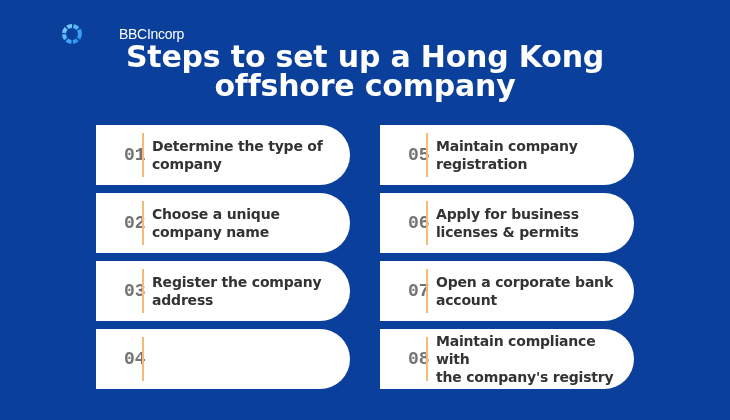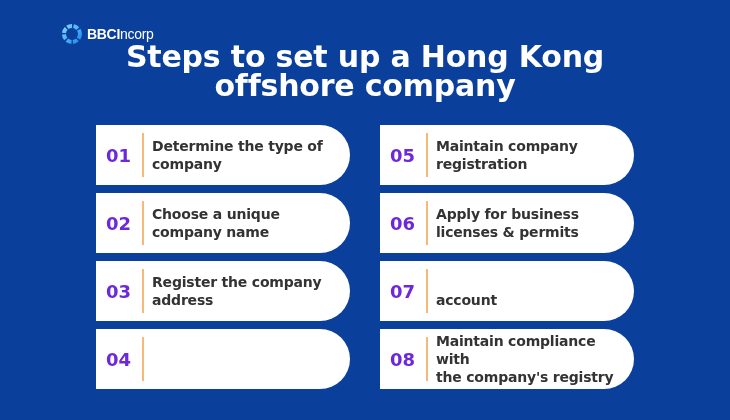--- a/index.html
+++ b/index.html
@@ -11,36 +11,36 @@
     }
     .logo {
       position: absolute; left: 60px; top: 22px;
       display: flex; align-items: center; gap: 3px;
     }
     .logo svg { width: 24px; height: 24px; }
     .logo-text {
       color: #fff; font-size: 14px; letter-spacing: -0.3px;
       font-family: "Liberation Sans", sans-serif;
     }
-    .logo-text b { font-weight: 700; }
+    .logo-text b { font-weight: 400; margin-left: 32px; }
     .title {
       position: absolute; left: 0; right: 0; top: 42px;
       text-align: center; color: #fff;
       font-weight: 700; font-size: 30px; line-height: 29px;
       letter-spacing: -0.2px;
     }
     .card {
       position: absolute; width: 254px; height: 60px;
       background: #fff;
       border-radius: 0 30px 30px 0;
       display: flex; align-items: center;
     }
     .num {
-      width: 46px; padding-left: 10px;
-      color: #6d28d9; font-weight: 700; font-size: 18px;
+      width: 46px; padding-left: 28px;
+      color: #737373; font-weight: 700; font-size: 18px; font-family: Liberation Mono, monospace;
     }
     .bar {
       width: 2px; height: 44px; background: #f6b97a; margin-right: 8px;
     }
     .label {
       color: #333; font-weight: 700; font-size: 14px; line-height: 18px;
       letter-spacing: -0.2px;
       width: 190px;
     }
   </style>
@@ -91,19 +91,19 @@
   <span class="label"><span>Maintain company</span><br><span>registration</span></span>
 </div>
 <div class="card" style="left:380px;top:193px">
   <span class="num">06</span>
   <span class="bar"></span>
   <span class="label"><span>Apply for business</span><br><span>licenses &amp; permits</span></span>
 </div>
 <div class="card" style="left:380px;top:261px">
   <span class="num">07</span>
   <span class="bar"></span>
-  <span class="label"><br><span>account</span></span>
+  <span class="label"><span>Open a corporate bank</span><br><span>account</span></span>
 </div>
 <div class="card" style="left:380px;top:329px">
   <span class="num">08</span>
   <span class="bar"></span>
   <span class="label"><span>Maintain compliance with</span><br><span>the company's registry</span></span>
 </div>
 
 </body></html>

